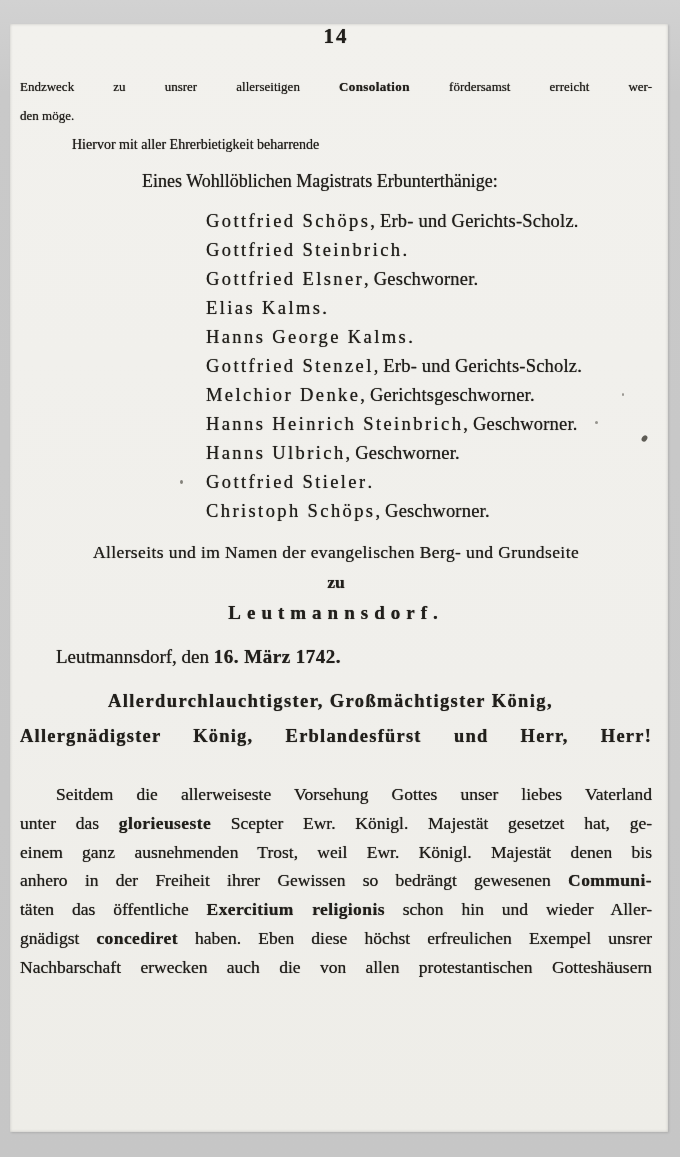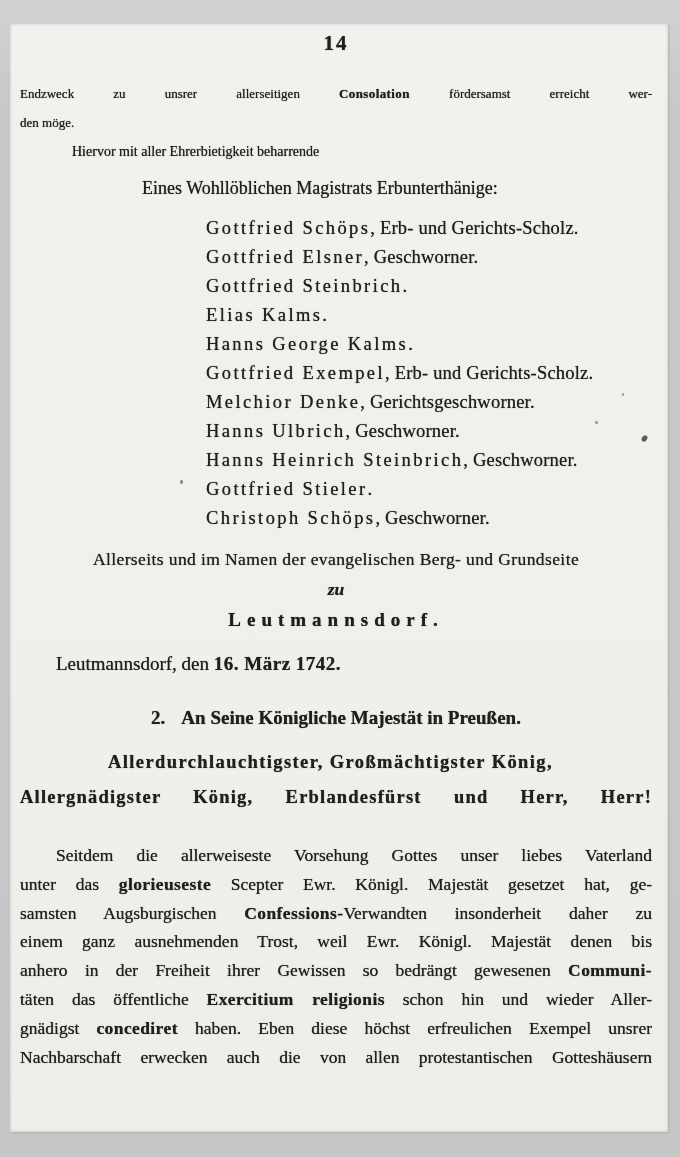--- a/index.html
+++ b/index.html
@@ -11,32 +11,32 @@
   .scan-backdrop { position:absolute; inset:0; background:linear-gradient(180deg,#d2d2d2 0%,#c9c9c9 8%,#c6c6c6 100%); }
   .page {
     position:absolute; left:10px; top:24px; width:658px; height:1108px;
     background:linear-gradient(180deg,#f2f1ed 0%,#f0efeb 60%,#eeede8 100%);
     box-shadow: inset 0 0 3px rgba(60,60,60,.25), 1px 1px 2px rgba(0,0,0,.12);
     box-sizing:border-box; padding:0 16px 0 10px;
     color:#211f1b;
     text-shadow:0 0 .8px rgba(33,30,26,.85);
     overflow:hidden;
   }
-  .pageno { padding-top:7px; text-align:center; font-size:21px; font-weight:bold; letter-spacing:2px; }
+  .pageno { text-align:center; font-size:21px; font-weight:bold; letter-spacing:2px; }
   .fraktur { font-size:13px; line-height:29px; }
   .jline { text-align:justify; text-align-last:justify; white-space:normal; }
   .antiqua { font-weight:bold; letter-spacing:.4px; }
   .intro { margin-top:23px; }
   .preamble-1 { padding-left:52px; font-size:14px;font-family:Liberation Serif, serif; }
   .preamble-2 { margin-top:8px; padding-left:122px; font-size:18px; }
   .names { margin-top:11px; padding-left:186px; font-size:18.5px; line-height:29px; }
   .sperr { letter-spacing:2.4px; }
   .role { letter-spacing:.2px; }
   .closing-behalf { margin-top:12px; text-align:center; font-size:17.5px; line-height:29px; letter-spacing:.4px; }
-  .closing-zu { margin-top:1px; text-align:center; font-size:17.5px; line-height:28px; font-weight:bold;font-style:italic; }
+  .closing-zu { margin-top:1px; text-align:center; font-size:17.5px; line-height:28px; font-weight:bold; }
   .closing-place { margin-top:2px; text-align:center; font-size:19px; line-height:29px; letter-spacing:6px; font-weight:bold; }
   .dateline { margin-top:15px; padding-left:36px; font-size:19px; line-height:29px; }
   .dateline .date { font-weight:bold; letter-spacing:.5px; }
   .heading2 { margin-top:25px; text-align:center; font-size:19px; font-weight:bold; line-height:29px; }
   .heading2 .num { margin-right:16px; }
   .salut { font-weight:bold; font-size:18.5px; letter-spacing:1.4px; line-height:29px; }
   .salut-1 { margin-top:16px; padding-left:88px; }
   .salut-2 { margin-top:6px; text-align:justify; text-align-last:justify; letter-spacing:1.2px; }
   .body2 { margin-top:29px; font-size:17.5px; line-height:28.8px; }
   .body2 .indent { padding-left:36px; }
@@ -58,47 +58,45 @@
   <div class="fraktur intro">
     <div class="jline"><span>Endzweck zu unsrer allerseitigen </span><span class="antiqua">Consolation</span><span> fördersamst erreicht wer-</span></div>
     <div>den möge.</div>
   </div>
 
   <div class="fraktur preamble-1">Hiervor mit aller Ehrerbietigkeit beharrende</div>
   <div class="fraktur preamble-2">Eines Wohllöblichen Magistrats Erbunterthänige:</div>
 
   <div class="names">
     <div><span class="sperr">Gottfried Schöps</span><span class="role">, Erb- und Gerichts-Scholz.</span></div>
+    <div><span class="sperr">Gottfried Steinbrich</span><span class="role">.</span></div>
     <div><span class="sperr">Gottfried Elsner</span><span class="role">, Geschworner.</span></div>
-    <div><span class="sperr">Gottfried Steinbrich</span><span class="role">.</span></div>
     <div><span class="sperr">Elias Kalms</span><span class="role">.</span></div>
     <div><span class="sperr">Hanns George Kalms</span><span class="role">.</span></div>
-    <div><span class="sperr">Gottfried Exempel</span><span class="role">, Erb- und Gerichts-Scholz.</span></div>
+    <div><span class="sperr">Gottfried Stenzel</span><span class="role">, Erb- und Gerichts-Scholz.</span></div>
     <div><span class="sperr">Melchior Denke</span><span class="role">, Gerichtsgeschworner.</span></div>
+    <div><span class="sperr">Hanns Heinrich Steinbrich</span><span class="role">, Geschworner.</span></div>
     <div><span class="sperr">Hanns Ulbrich</span><span class="role">, Geschworner.</span></div>
-    <div><span class="sperr">Hanns Heinrich Steinbrich</span><span class="role">, Geschworner.</span></div>
     <div><span class="sperr">Gottfried Stieler</span><span class="role">.</span></div>
     <div><span class="sperr">Christoph Schöps</span><span class="role">, Geschworner.</span></div>
   </div>
 
   <div class="closing-behalf">Allerseits und im Namen der evangelischen Berg- und Grundseite</div>
   <div class="closing-zu">zu</div>
   <div class="closing-place">Leutmannsdorf.</div>
 
   <div class="dateline"><span>Leutmannsdorf, den </span><span class="date">16. März 1742.</span></div>
 
-  <div class="heading2"><span class="num">2.</span><span>An Seine Königliche Majestät in Preußen.</span></div>
 
   <div class="salut salut-1">Allerdurchlauchtigster, Großmächtigster König,</div>
   <div class="salut salut-2">Allergnädigster König, Erblandesfürst und Herr, Herr!</div>
 
   <div class="fraktur body2">
     <div class="jline indent"><span>Seitdem die allerweiseste Vorsehung Gottes unser liebes Vaterland</span><span class="antiqua"></span><span></span></div>
     <div class="jline"><span>unter das </span><span class="antiqua">glorieuseste</span><span> Scepter Ewr. Königl. Majestät gesetzet hat, ge-</span></div>
-    <div class="jline"><span>samsten Augsburgischen </span><span class="antiqua">Confessions-</span><span>Verwandten insonderheit daher zu</span></div>
     <div class="jline"><span>einem ganz ausnehmenden Trost, weil Ewr. Königl. Majestät denen bis</span><span class="antiqua"></span><span></span></div>
     <div class="jline"><span>anhero in der Freiheit ihrer Gewissen so bedrängt gewesenen </span><span class="antiqua">Communi-</span><span></span></div>
     <div class="jline"><span>täten das öffentliche </span><span class="antiqua">Exercitium religionis</span><span> schon hin und wieder Aller-</span></div>
     <div class="jline"><span>gnädigst </span><span class="antiqua">concediret</span><span> haben. Eben diese höchst erfreulichen Exempel unsrer</span></div>
     <div class="jline"><span>Nachbarschaft erwecken auch die von allen protestantischen Gotteshäusern</span><span class="antiqua"></span><span></span></div>
   </div>
 
   <span class="speck s1"></span>
   <span class="speck s2"></span>
   <span class="speck s3"></span>

